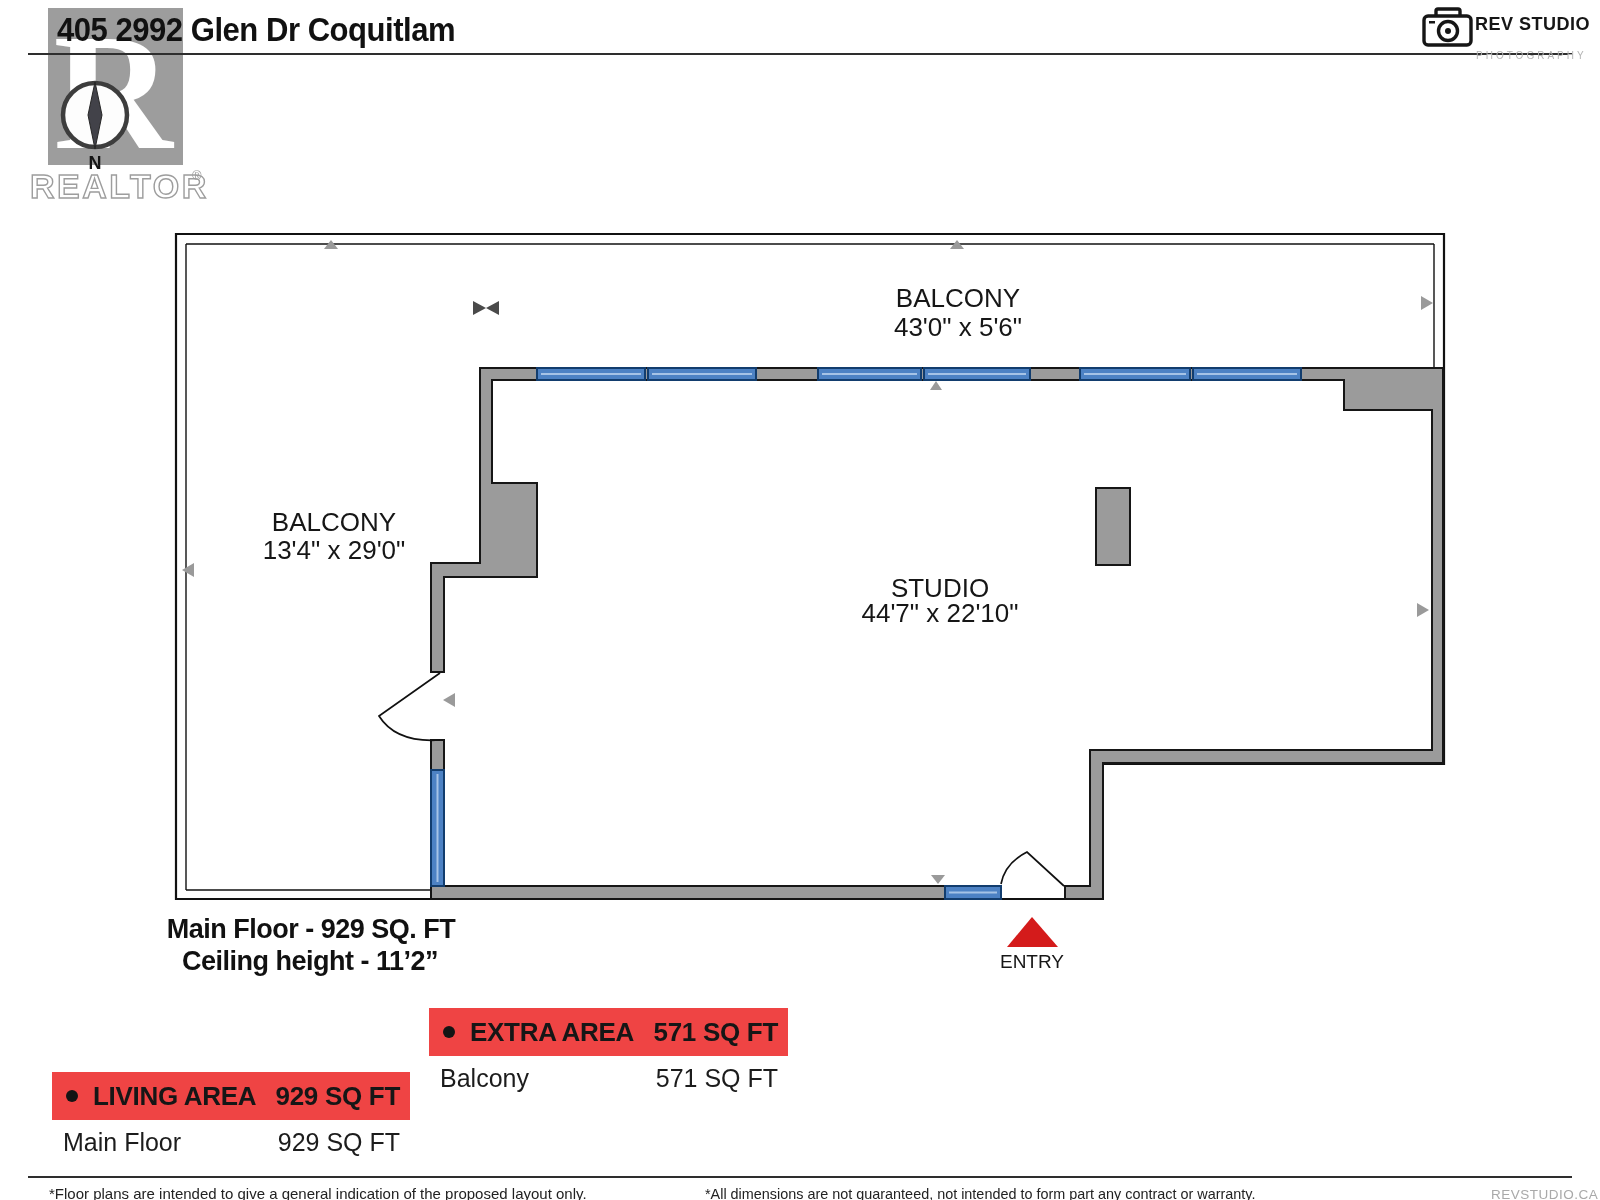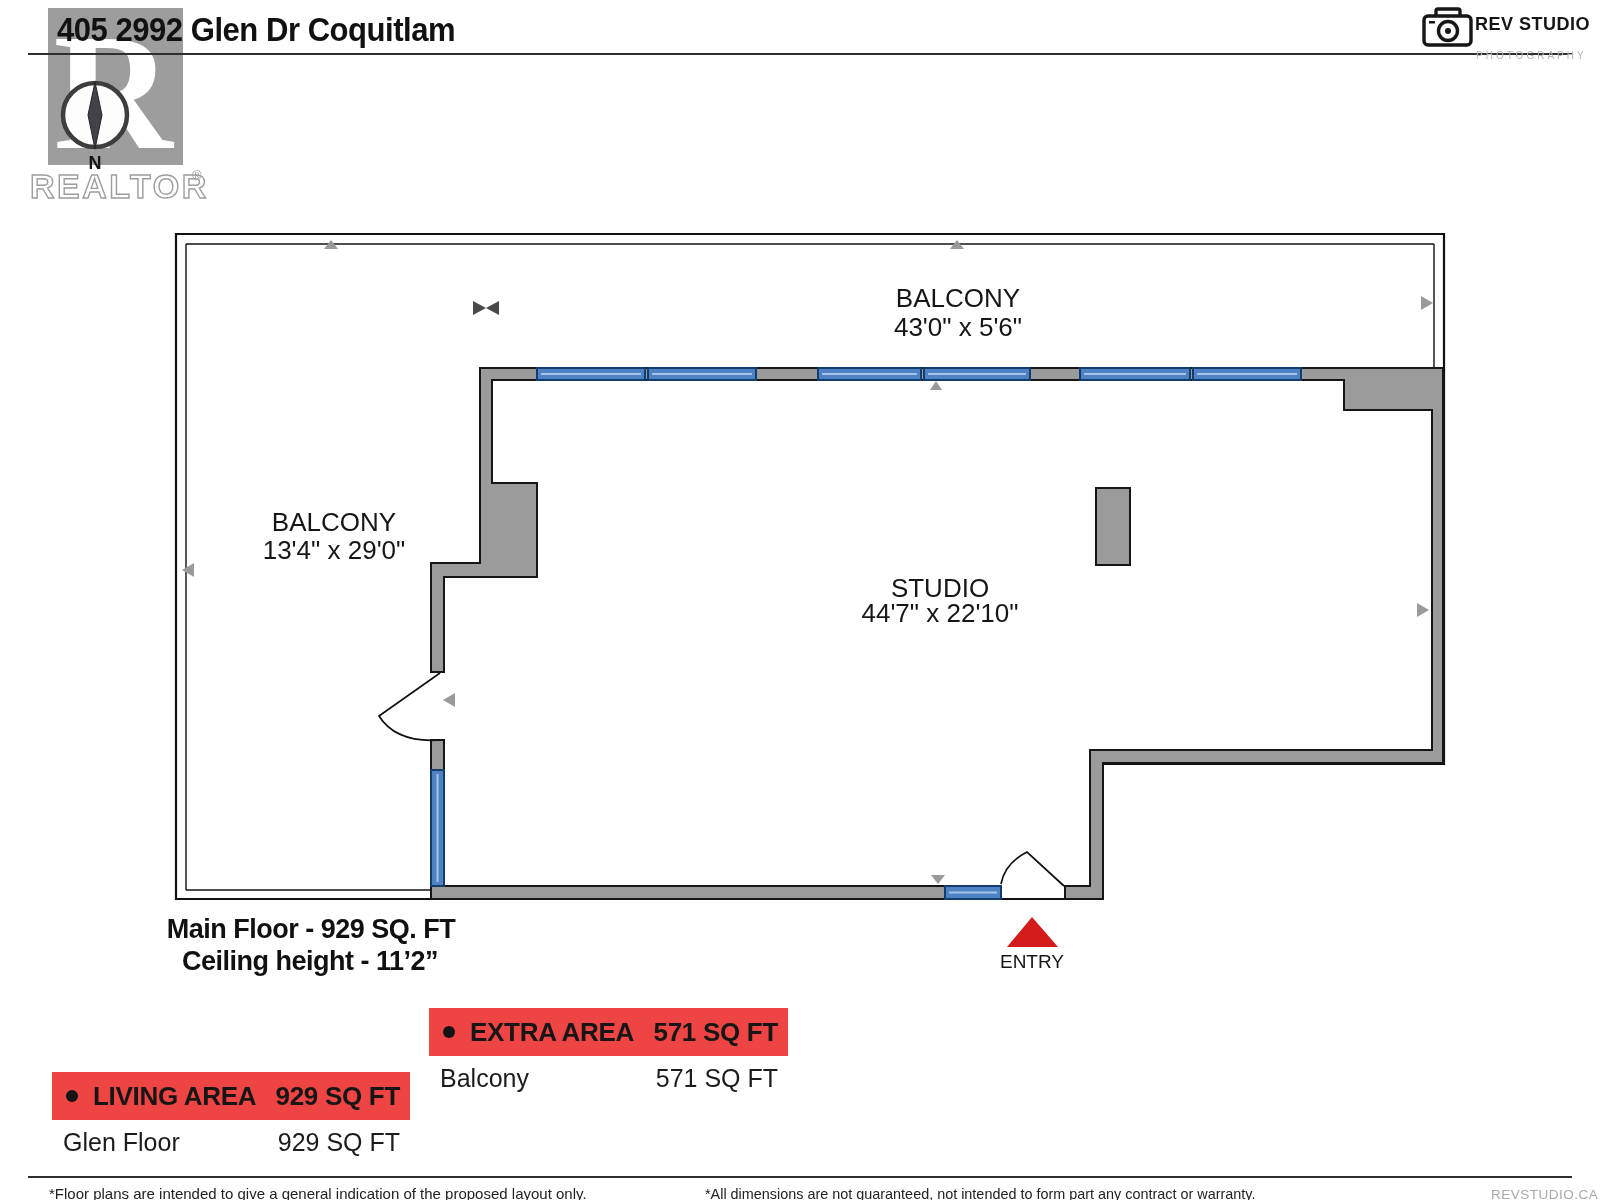--- a/index.html
+++ b/index.html
@@ -149,21 +149,21 @@
 <div id="revstudio-name" class="abs">REV STUDIO</div>
 <div id="revstudio-sub" class="abs">PHOTOGRAPHY</div>
 
 <div id="table-living" class="area-table">
   <div class="area-head">
     <span class="bullet"></span>
     <span class="head-label">LIVING AREA</span>
     <span class="head-value">929 SQ FT</span>
   </div>
   <div class="area-row">
-    <span class="row-label">Glen Floor</span>
+    <span class="row-label">Main Floor</span>
     <span class="row-value">929 SQ FT</span>
   </div>
 </div>
 
 <div id="table-extra" class="area-table">
   <div class="area-head">
     <span class="bullet"></span>
     <span class="head-label">EXTRA AREA</span>
     <span class="head-value">571 SQ FT</span>
   </div>

